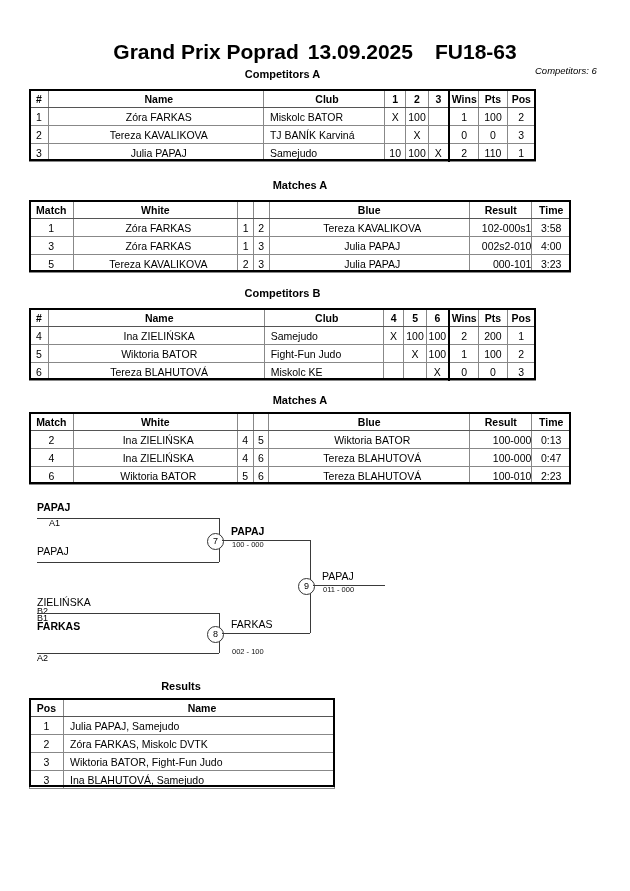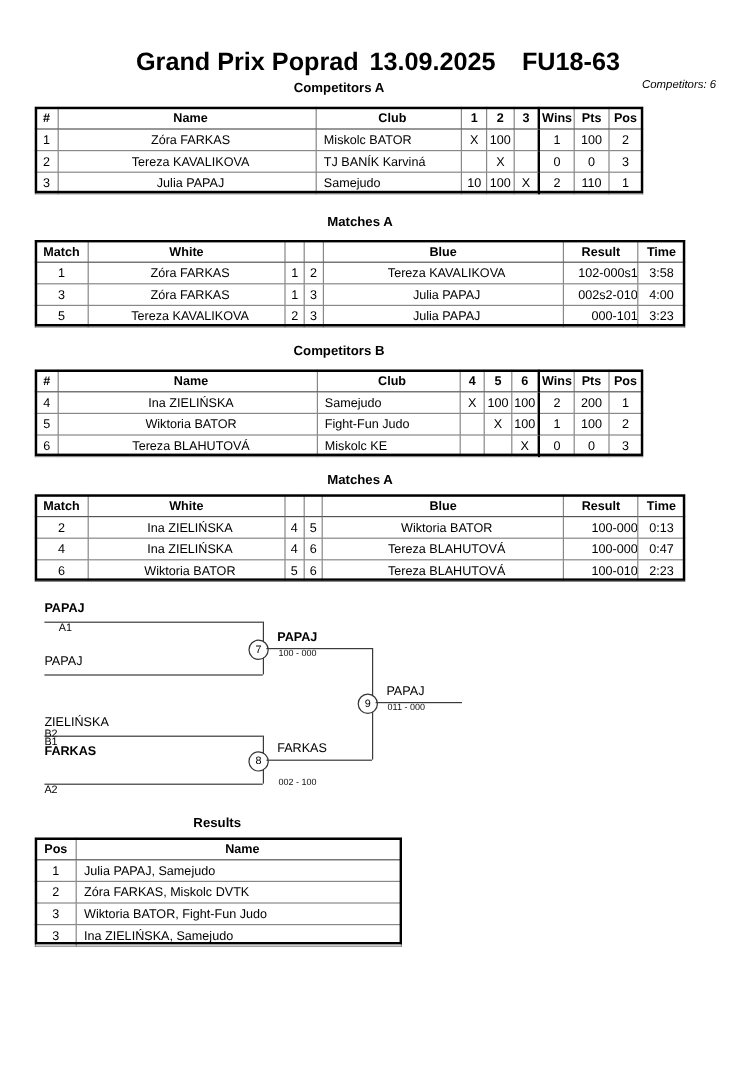--- a/index.html
+++ b/index.html
@@ -402,17 +402,17 @@
     <tr>
       <td class="res-pos">2</td>
       <td class="res-name">Zóra FARKAS, Miskolc DVTK</td>
     </tr>
     <tr>
       <td class="res-pos">3</td>
       <td class="res-name">Wiktoria BATOR, Fight-Fun Judo</td>
     </tr>
     <tr>
       <td class="res-pos">3</td>
-      <td class="res-name">Ina ZIELIŃSKA, Samejudo</td>
+      <td class="res-name">Ina BLAHUTOVÁ, Samejudo</td>
     </tr>
   </tbody>
 </table>
 <div class="outer-frame" style="top:698px; left:29px; width:306px; height:89px;"></div>
 
 </body></html>

